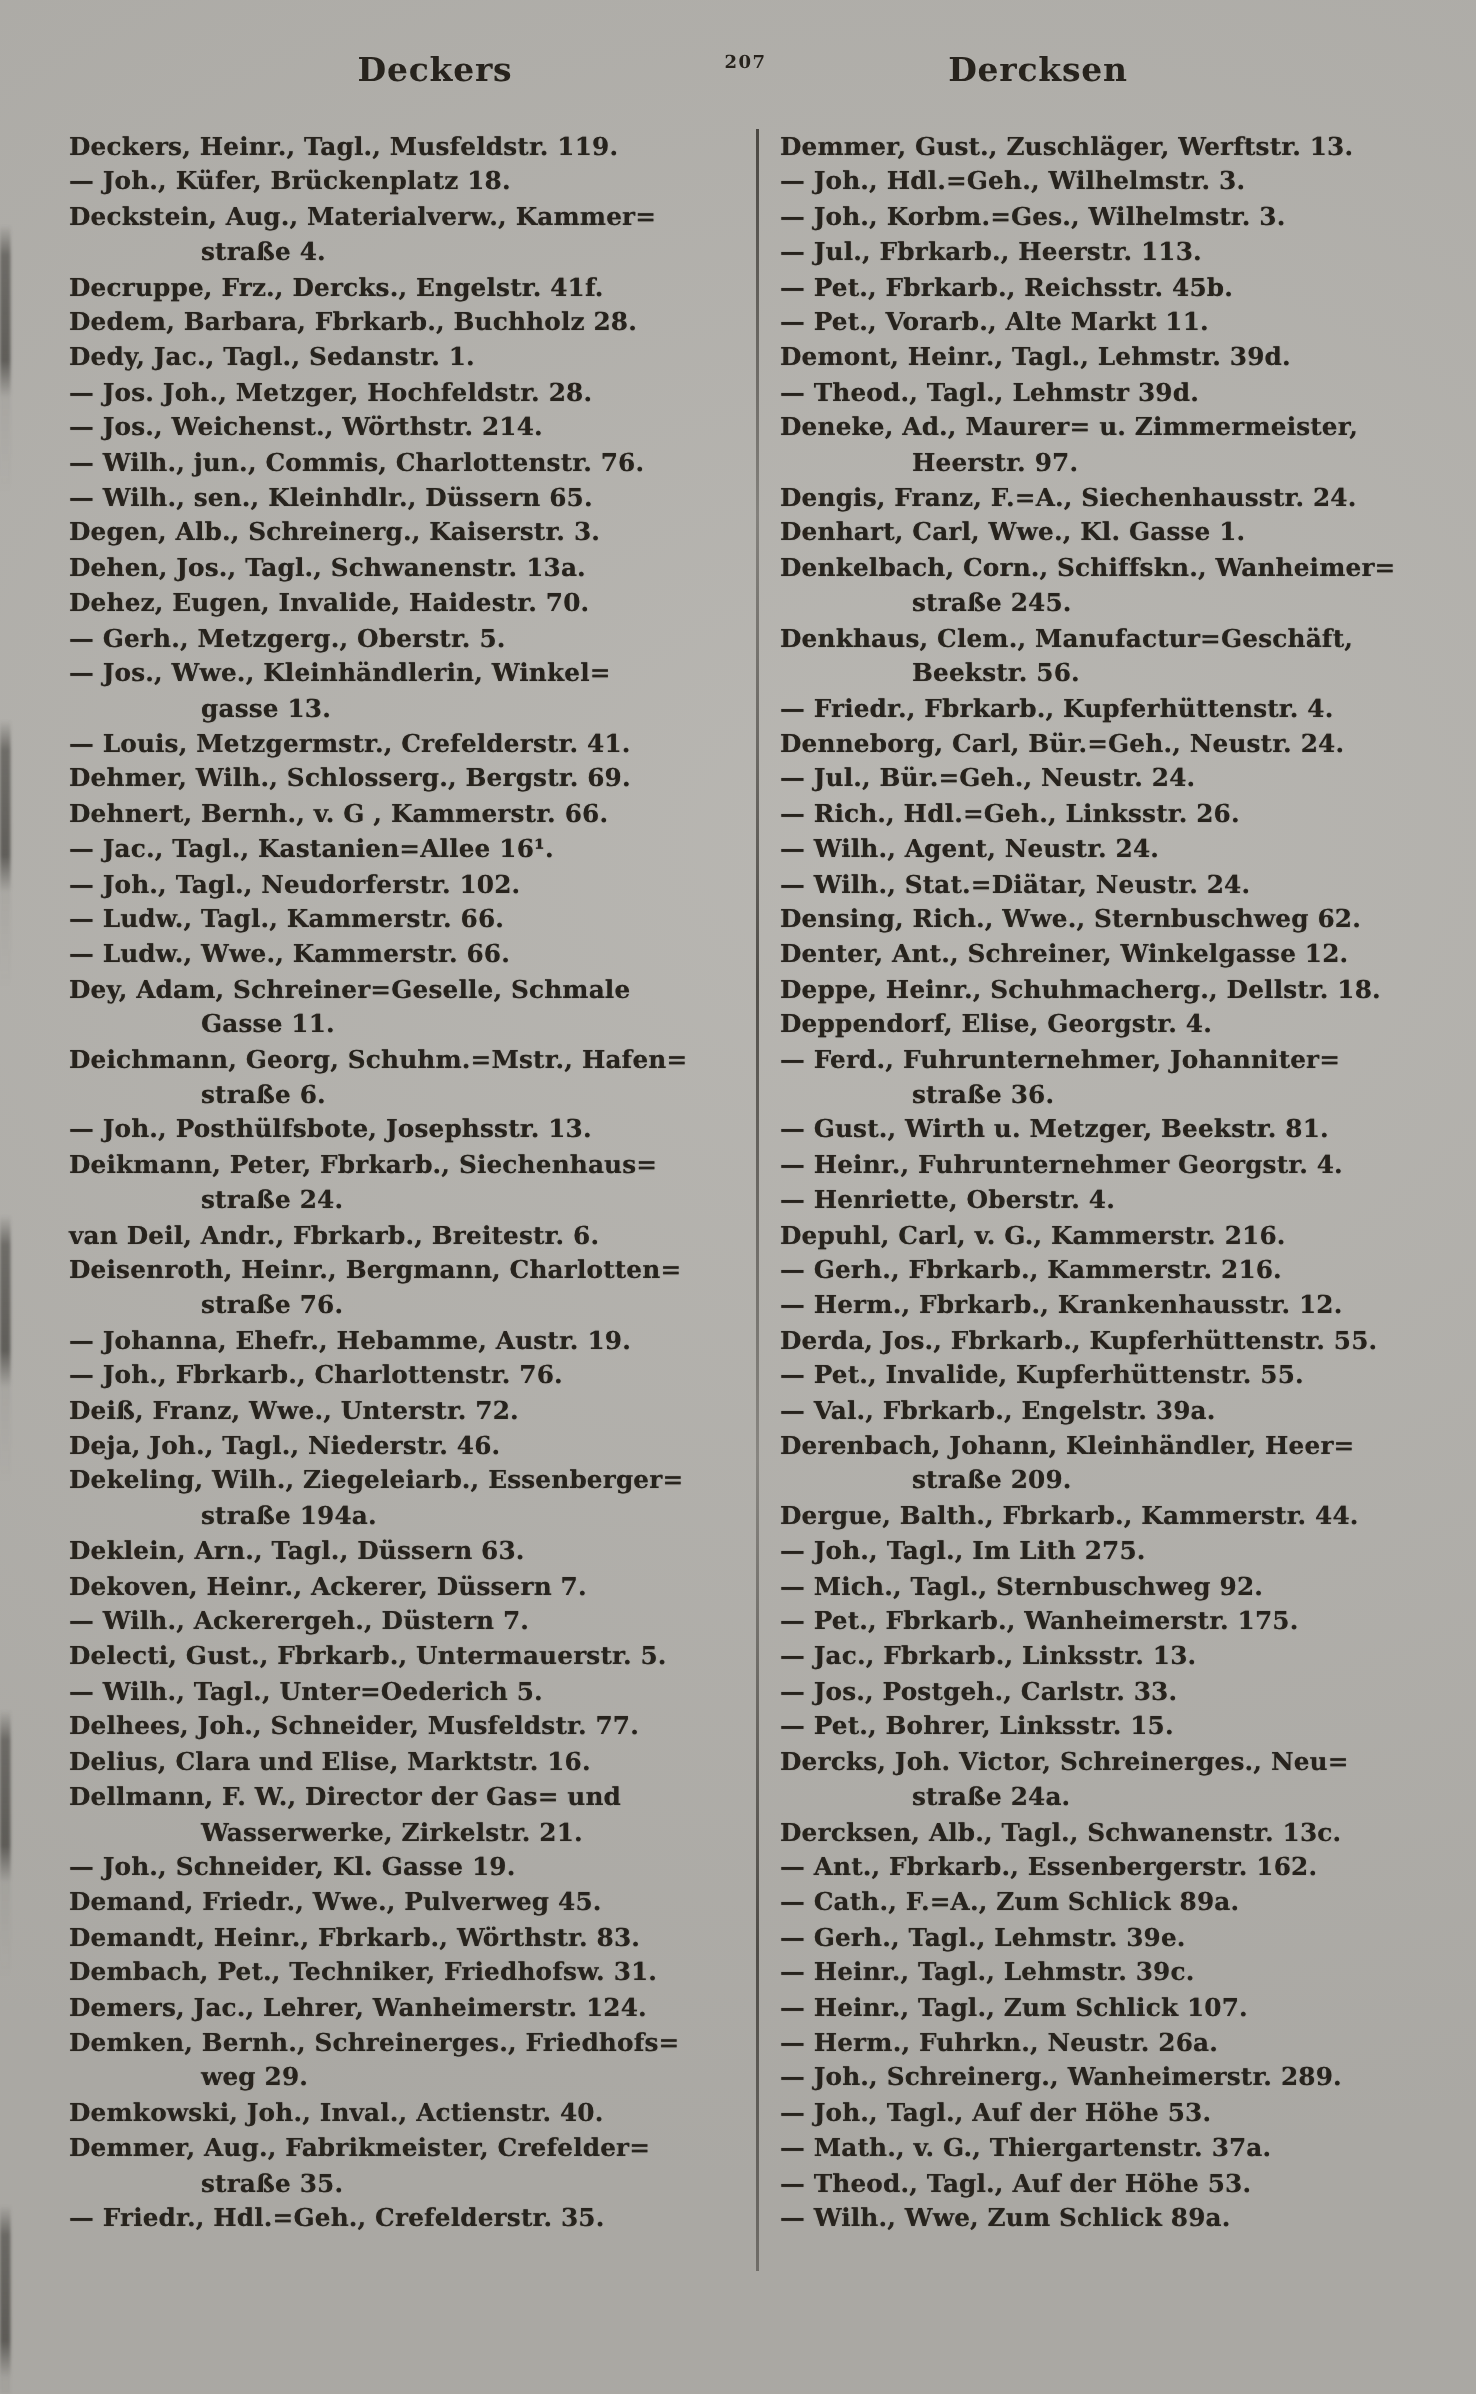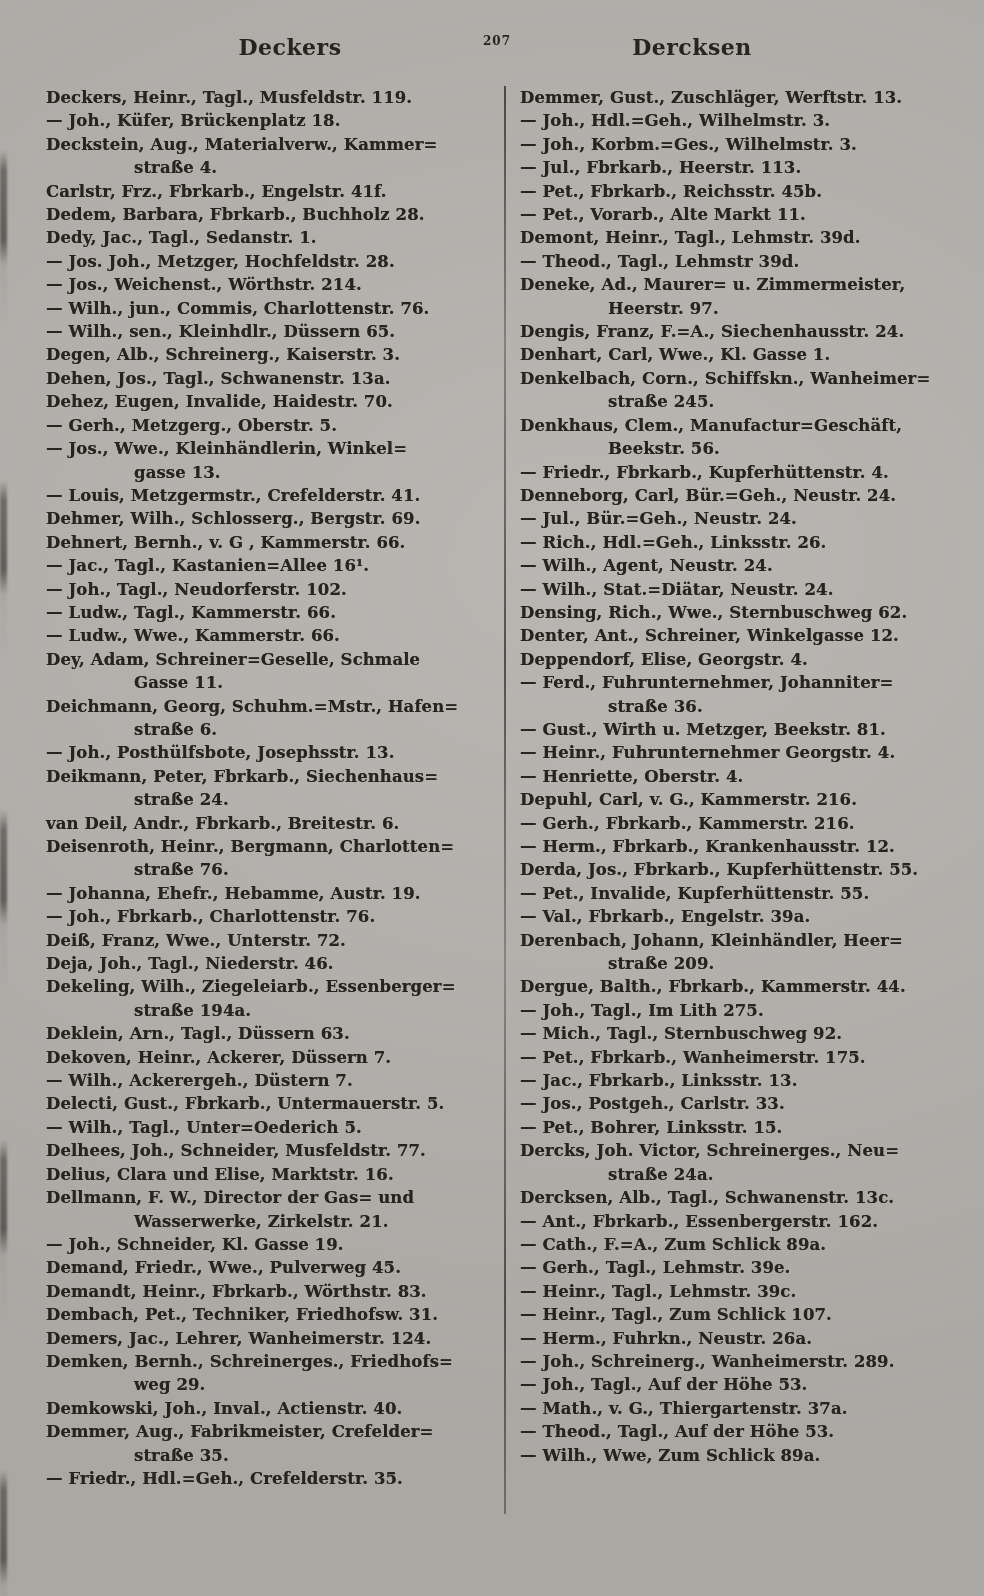--- a/index.html
+++ b/index.html
@@ -83,21 +83,21 @@
           <div class="line">Deckers, Heinr., Tagl., Musfeldstr. 119.</div>
         </div>
         <div class="entry">
           <div class="line">— Joh., Küfer, Brückenplatz 18.</div>
         </div>
         <div class="entry">
           <div class="line">Deckstein, Aug., Materialverw., Kammer=</div>
           <div class="line cont">straße 4.</div>
         </div>
         <div class="entry">
-          <div class="line">Carlstr, Frz., Fbrkarb., Engelstr. 41f.</div>
+          <div class="line">Decruppe, Frz., Dercks., Engelstr. 41f.</div>
         </div>
         <div class="entry">
           <div class="line">Dedem, Barbara, Fbrkarb., Buchholz 28.</div>
         </div>
         <div class="entry">
           <div class="line">Dedy, Jac., Tagl., Sedanstr. 1.</div>
         </div>
         <div class="entry">
           <div class="line">— Jos. Joh., Metzger, Hochfeldstr. 28.</div>
         </div>
@@ -299,20 +299,23 @@
           <div class="line">— Wilh., Agent, Neustr. 24.</div>
         </div>
         <div class="entry">
           <div class="line">— Wilh., Stat.=Diätar, Neustr. 24.</div>
         </div>
         <div class="entry">
           <div class="line">Densing, Rich., Wwe., Sternbuschweg 62.</div>
         </div>
         <div class="entry">
           <div class="line">Denter, Ant., Schreiner, Winkelgasse 12.</div>
+        </div>
+        <div class="entry">
+          <div class="line">Deppe, Heinr., Schuhmacherg., Dellstr. 18.</div>
         </div>
         <div class="entry">
           <div class="line">Deppendorf, Elise, Georgstr. 4.</div>
         </div>
         <div class="entry">
           <div class="line">— Ferd., Fuhrunternehmer, Johanniter=</div>
           <div class="line cont">straße 36.</div>
         </div>
         <div class="entry">
           <div class="line">— Gust., Wirth u. Metzger, Beekstr. 81.</div>

